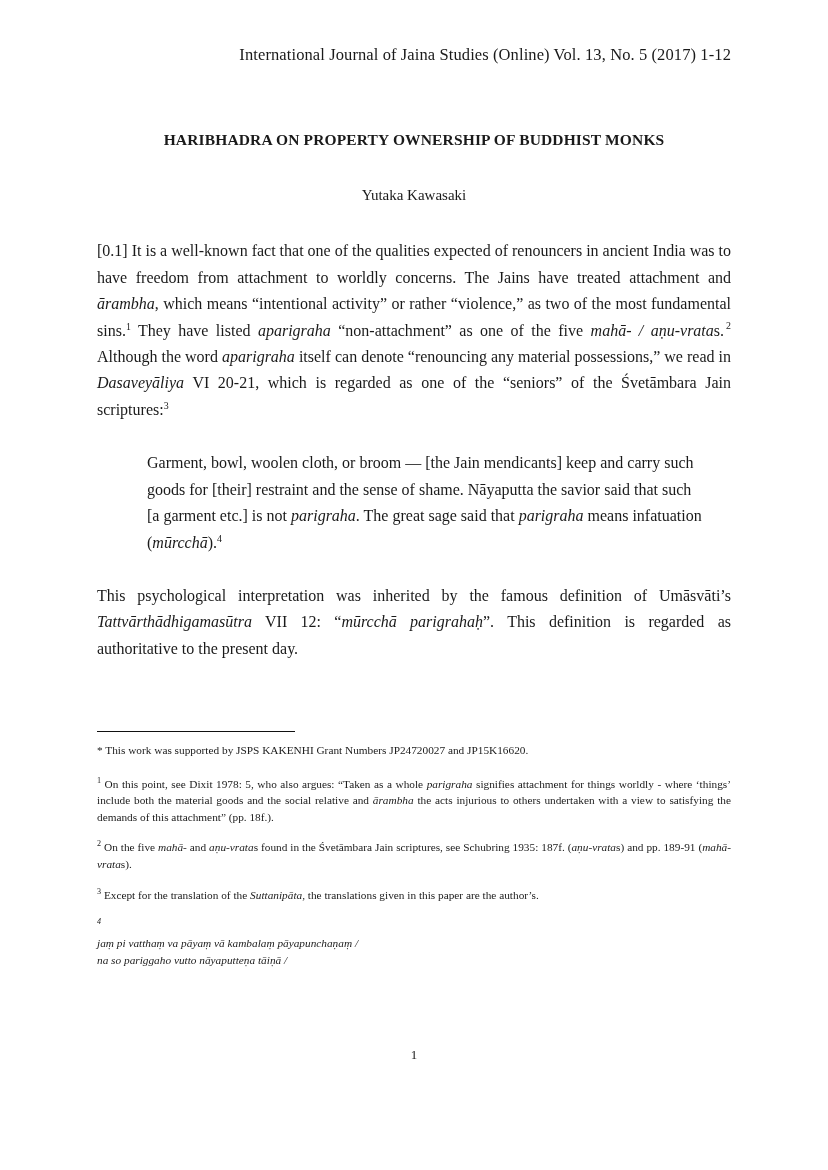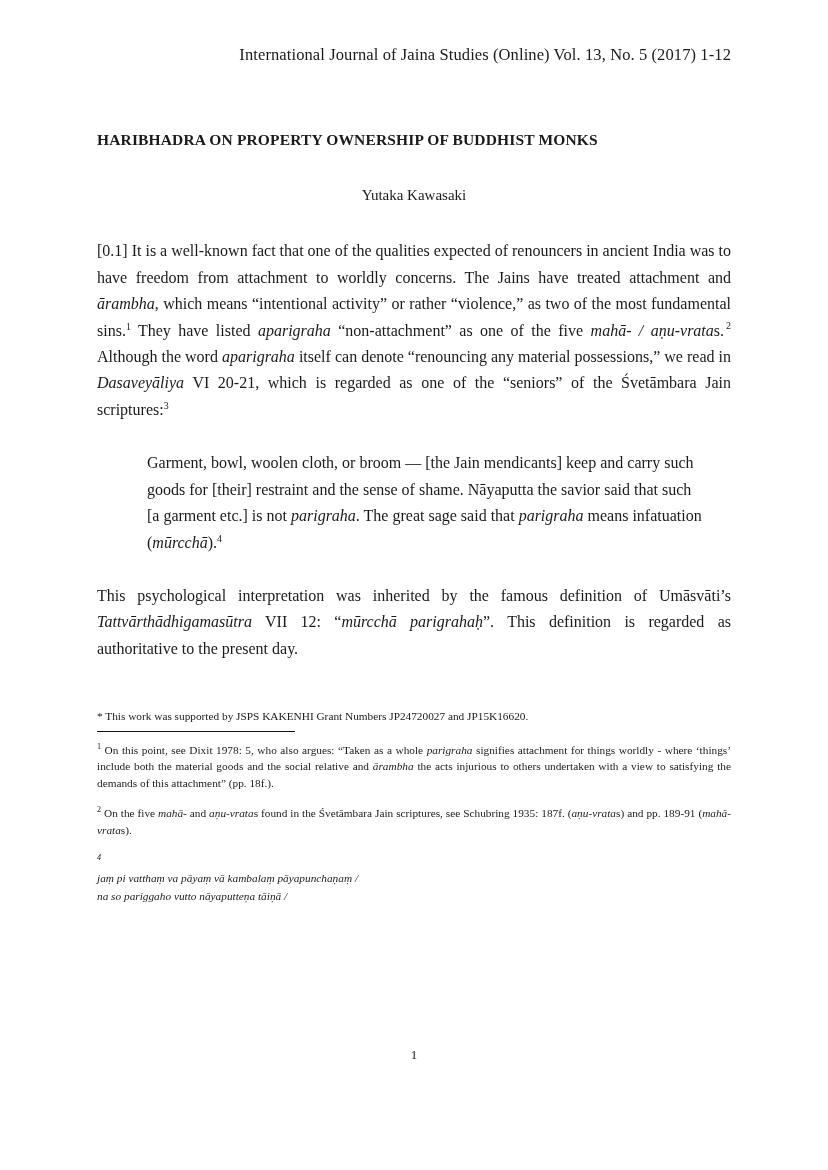--- a/index.html
+++ b/index.html
@@ -30,21 +30,21 @@
   .journal-header {
     text-align: right;
     font-size: 16.5px;
     line-height: 1.3;
     margin-top: 44px;
     letter-spacing: 0.1px;
   }
 
   
   .article-title {
-    text-align: left;
+    text-align: center;
     font-weight: bold;
     font-size: 15.5px;
     margin-top: 66px;
     letter-spacing: 0.15px;
   }
 
   
   .author {
     text-align: center;
     font-size: 15px;
@@ -84,21 +84,21 @@
     position: absolute;
     left: 97px;
     top: 731px;
     width: 198px;
     height: 0;
     border-top: 1.4px solid #111;
   }
   .footnotes {
     position: absolute;
     left: 97px;
-    top: 708px;
+    top: 742px;
     width: 634px;
     font-size: 11.3px;
     line-height: 16.6px;
     text-align: justify;
   }
   .fn {
     margin: 0 0 14px 0;
   }
   .fn-star { margin-bottom: 17px; }
   .fn sup {
@@ -146,20 +146,21 @@
   <div class="footnote-rule"></div>
 
   <div class="footnotes">
 
     <p class="fn fn-star"><span>*</span><span> This work was supported by JSPS KAKENHI Grant Numbers JP24720027 and JP15K16620.</span></p>
 
     <p class="fn"><sup>1</sup><span> On this point, see Dixit 1978: 5, who also argues: “Taken as a whole </span><i>parigraha</i><span>  signifies attachment for things worldly - where ‘things’ include both the material goods and the social relative and </span><i>ārambha</i><span> the acts injurious to others undertaken with a view to satisfying the demands of this attachment” (pp. 18f.).</span></p>
 
     <p class="fn"><sup>2</sup><span> On the five </span><i>mahā-</i><span> and </span><i>aṇu-vrata</i><span>s found in the Śvetāmbara Jain scriptures, see Schubring 1935: 187f. (</span><i>aṇu-vrata</i><span>s) and pp. 189-91 (</span><i>mahā-vrata</i><span>s).</span></p>
 
+    <p class="fn"><sup>3</sup><span> Except for the translation of the </span><i>Suttanipāta</i><span>, the translations given in this paper are the author’s.</span></p>
 
     <p class="fn fn-verse"><sup>4</sup><span class="verse-container"><span class="vline"> jaṃ pi vatthaṃ va pāyaṃ vā kambalaṃ pāyapunchaṇaṃ /</span><span class="vline">na so pariggaho vutto nāyaputteṇa tāiṇā /</span></span></p>
 
   </div>
 
   <div class="page-number">1</div>
 
 </div>
 
 </body></html>

